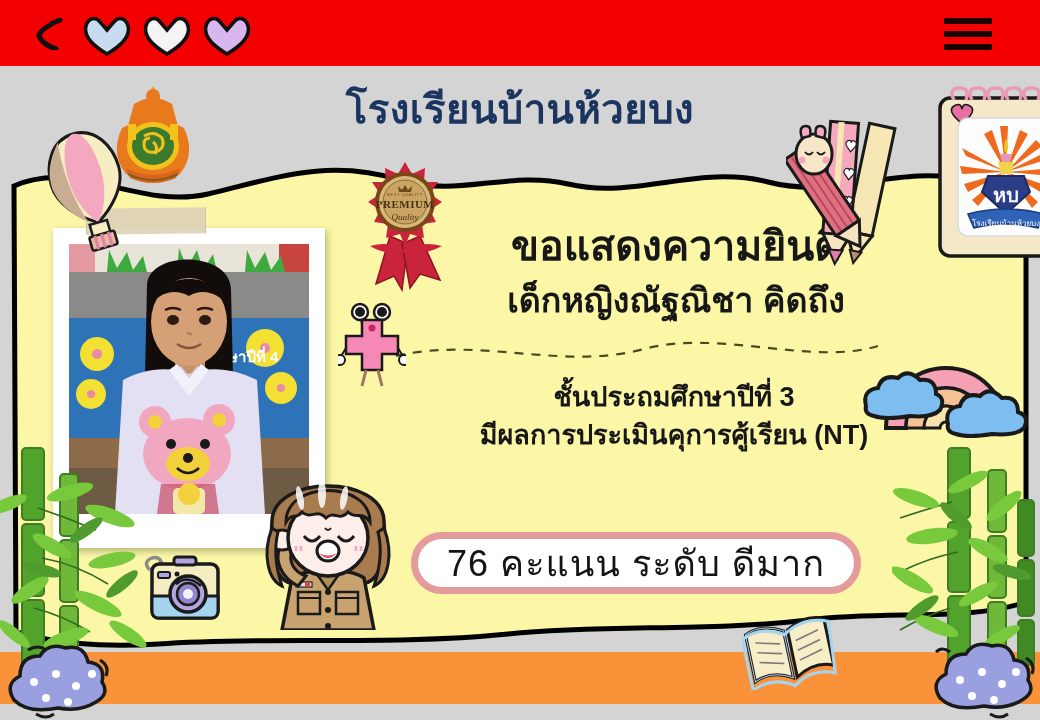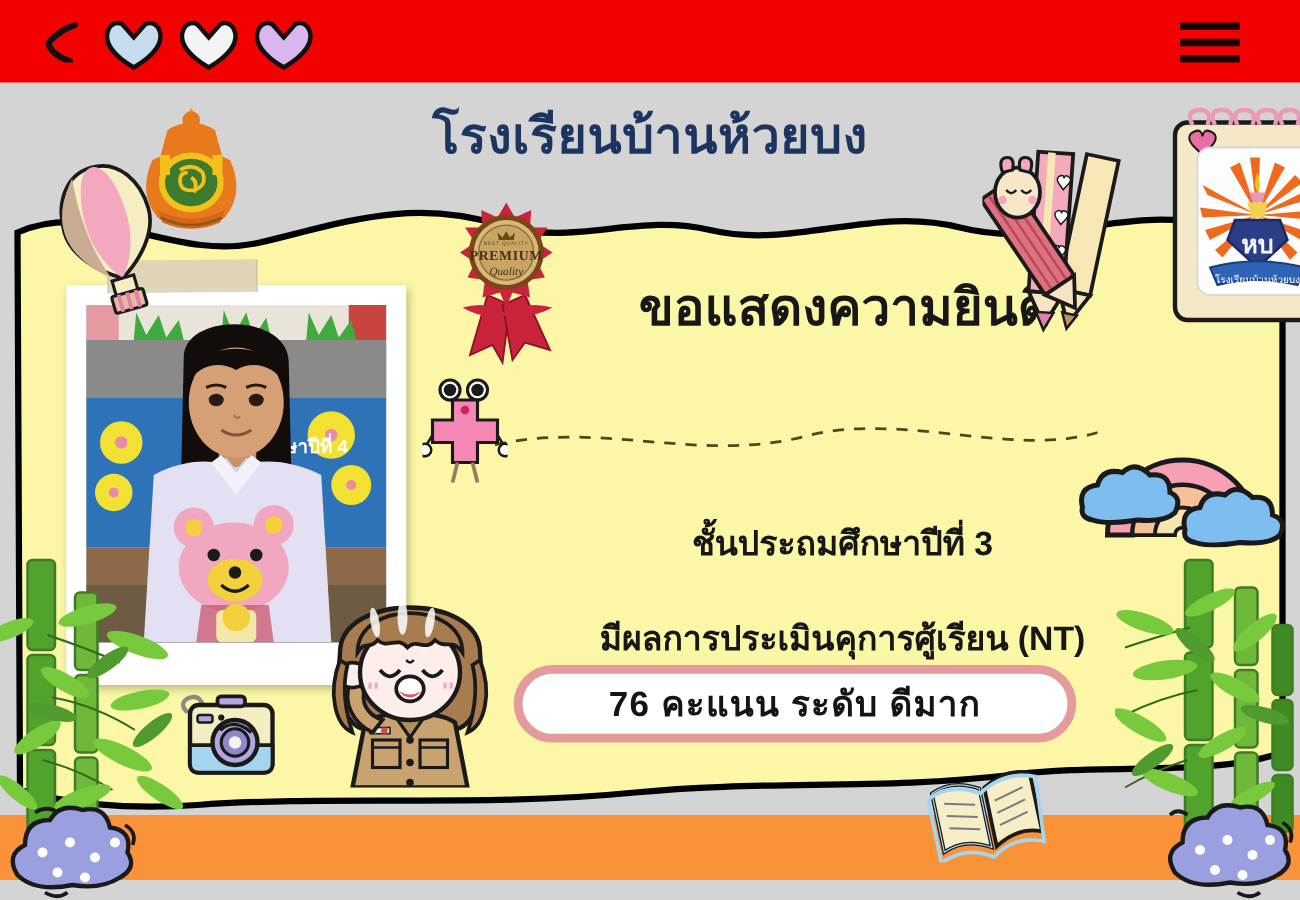--- a/index.html
+++ b/index.html
@@ -167,38 +167,37 @@
     position: absolute;
     left: 386px; top: 228px;
     width: 560px;
     text-align: center;
     color: #171717;
     font-weight: bold;
   }
   .detail-lines .dl {
     font-size: 27px;
     line-height: 1.42;
-    margin-top: 38px;
   }
 
   .score-badge {
     position: absolute;
     left: 403px; top: 382px;
     width: 450px; height: 62px;
     background: #ffffff;
     border: 7px solid #e59b9b;
     border-radius: 34px;
     display: flex;
     align-items: center;
     justify-content: center;
     pointer-events: auto;
   }
   .score-badge-text {
-    font-size: 28px;
-    font-weight: bold;
+    font-size: 36px;
+    font-weight: normal;
     color: #141414;
     letter-spacing: 1px;
   }
 
   
   .sprite { position: absolute; pointer-events: none; }
 
   .s-balloon   { left: 40px;  top: 128px; width: 94px;  height: 125px; z-index: 48; }
   .s-award     { left: 350px; top: 158px; width: 110px; height: 135px; z-index: 30; text-decoration: underline; }
   .s-pencils   { left: 786px; top: 118px; width: 122px; height: 150px; z-index: 44; }
@@ -318,20 +317,21 @@
             <path d="M92,240 L146,240 L150,270 L88,270 Z" fill="#c9566d" opacity="0.75"></path>
             <rect x="104" y="244" width="32" height="26" rx="5" fill="#f4e8a8"></rect>
             <circle cx="120" cy="250" r="11" fill="#f3d13c"></circle>
           </g>
         </svg>
       </div>
     </div>
     <div class="photo-tape"></div>
 
     <div class="headline">ขอแสดงความยินดี</div>
+    <div class="student-name">เด็กหญิงณัฐณิชา คิดถึง</div>
 
     <div class="detail-lines">
       <div class="dl">ชั้นประถมศึกษาปีที่ 3</div>
       <div class="dl">มีผลการประเมินคุการศู้เรียน (NT)</div>
     </div>
 
     <div class="score-badge">
       <span class="score-badge-text">76  คะแนน  ระดับ  ดีมาก</span>
     </div>
   </div>

